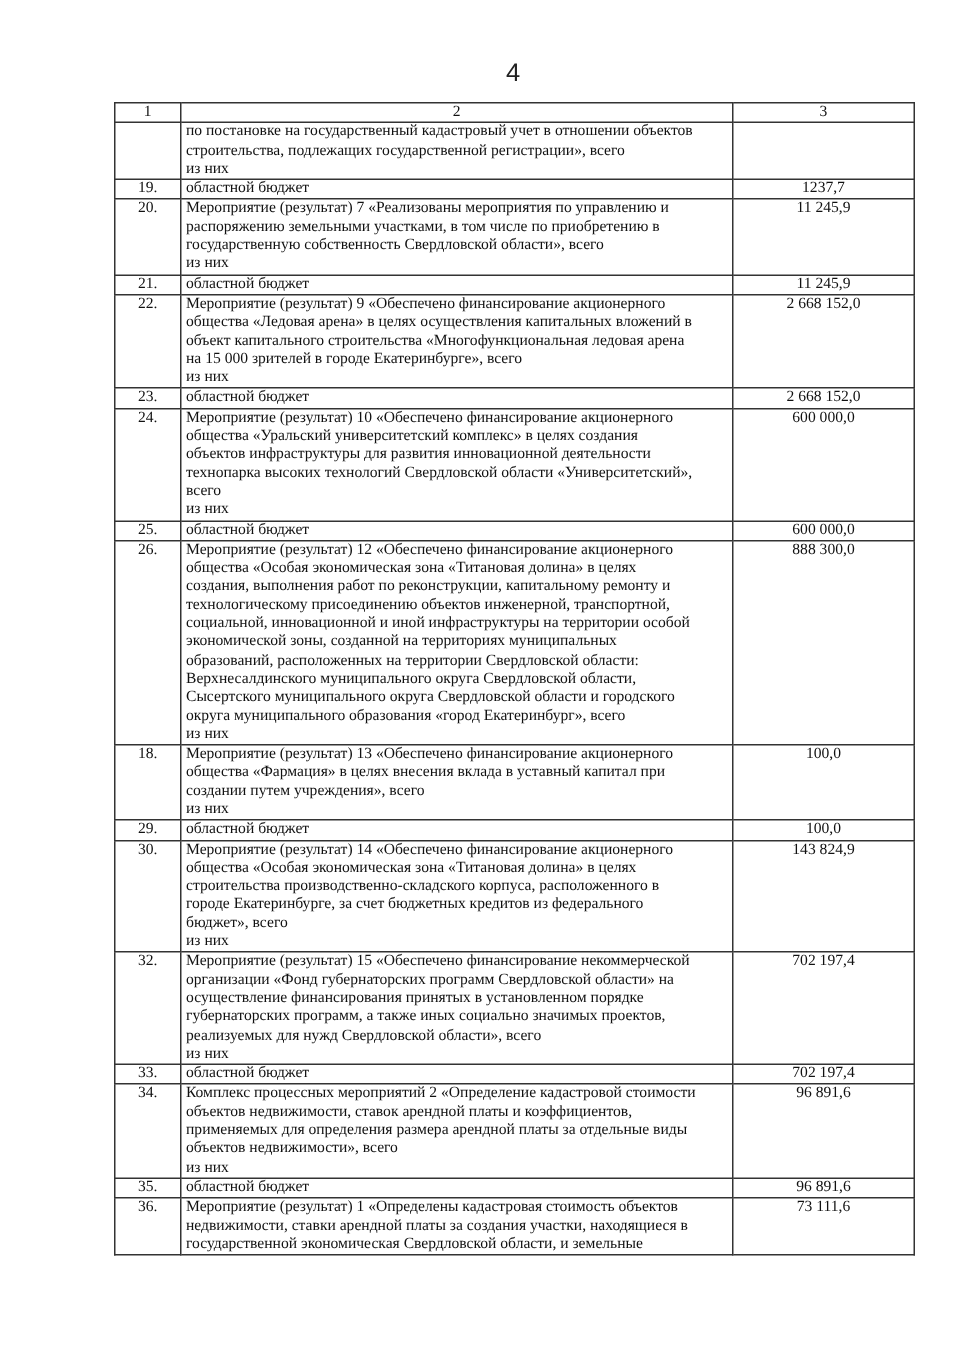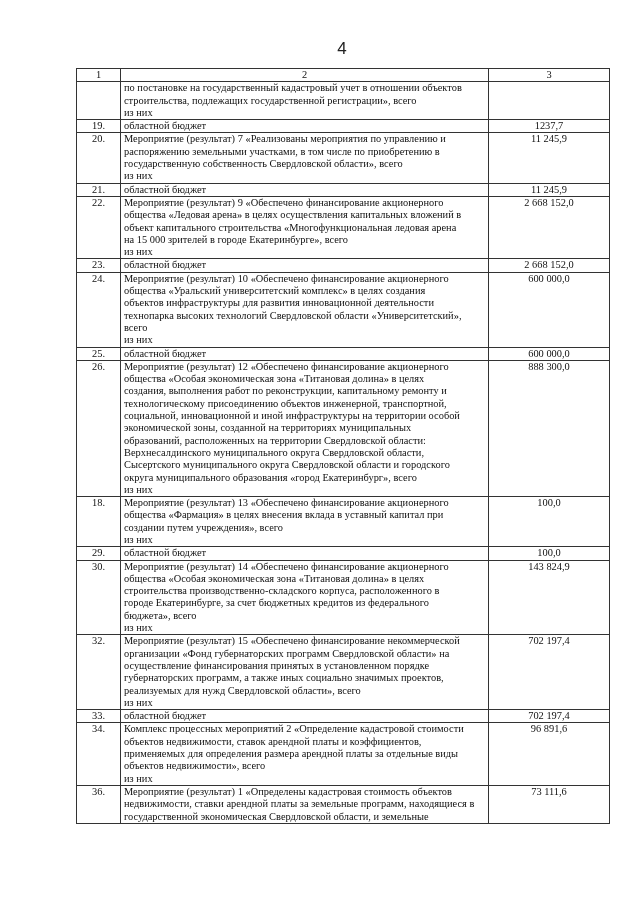--- a/index.html
+++ b/index.html
@@ -169,21 +169,21 @@
         </td>
         <td class="val">100,0</td>
       </tr>
       <tr>
         <td class="num">30.</td>
         <td class="desc">
           <span class="line">Мероприятие (результат) 14 «Обеспечено финансирование акционерного</span>
           <span class="line">общества «Особая экономическая зона «Титановая долина» в целях</span>
           <span class="line">строительства производственно-складского корпуса, расположенного в</span>
           <span class="line">городе Екатеринбурге, за счет бюджетных кредитов из федерального</span>
-          <span class="line">бюджета», всего</span>
+          <span class="line">бюджет», всего</span>
           <span class="line">из них</span>
         </td>
         <td class="val">143 824,9</td>
       </tr>
       <tr>
         <td class="num">32.</td>
         <td class="desc">
           <span class="line">Мероприятие (результат) 15 «Обеспечено финансирование некоммерческой</span>
           <span class="line">организации «Фонд губернаторских программ Свердловской области» на</span>
           <span class="line">осуществление финансирования принятых в установленном порядке</span>
@@ -205,22 +205,29 @@
         <td class="desc">
           <span class="line">Комплекс процессных мероприятий 2 «Определение кадастровой стоимости</span>
           <span class="line">объектов недвижимости, ставок арендной платы и коэффициентов,</span>
           <span class="line">применяемых для определения размера арендной платы за отдельные виды</span>
           <span class="line">объектов недвижимости», всего</span>
           <span class="line">из них</span>
         </td>
         <td class="val">96 891,6</td>
       </tr>
       <tr>
+        <td class="num">35.</td>
+        <td class="desc">
+          <span class="line">областной бюджет</span>
+        </td>
+        <td class="val">96 891,6</td>
+      </tr>
+      <tr>
         <td class="num">36.</td>
         <td class="desc">
           <span class="line">Мероприятие (результат) 1 «Определены кадастровая стоимость объектов</span>
-          <span class="line">недвижимости, ставки арендной платы за земельные программ, находящиеся в</span>
+          <span class="line">недвижимости, ставки арендной платы за создания участки, находящиеся в</span>
           <span class="line">государственной экономическая Свердловской области, и земельные</span>
         </td>
         <td class="val">73 111,6</td>
       </tr>
     </tbody>
 </table>
 
 </body></html>

